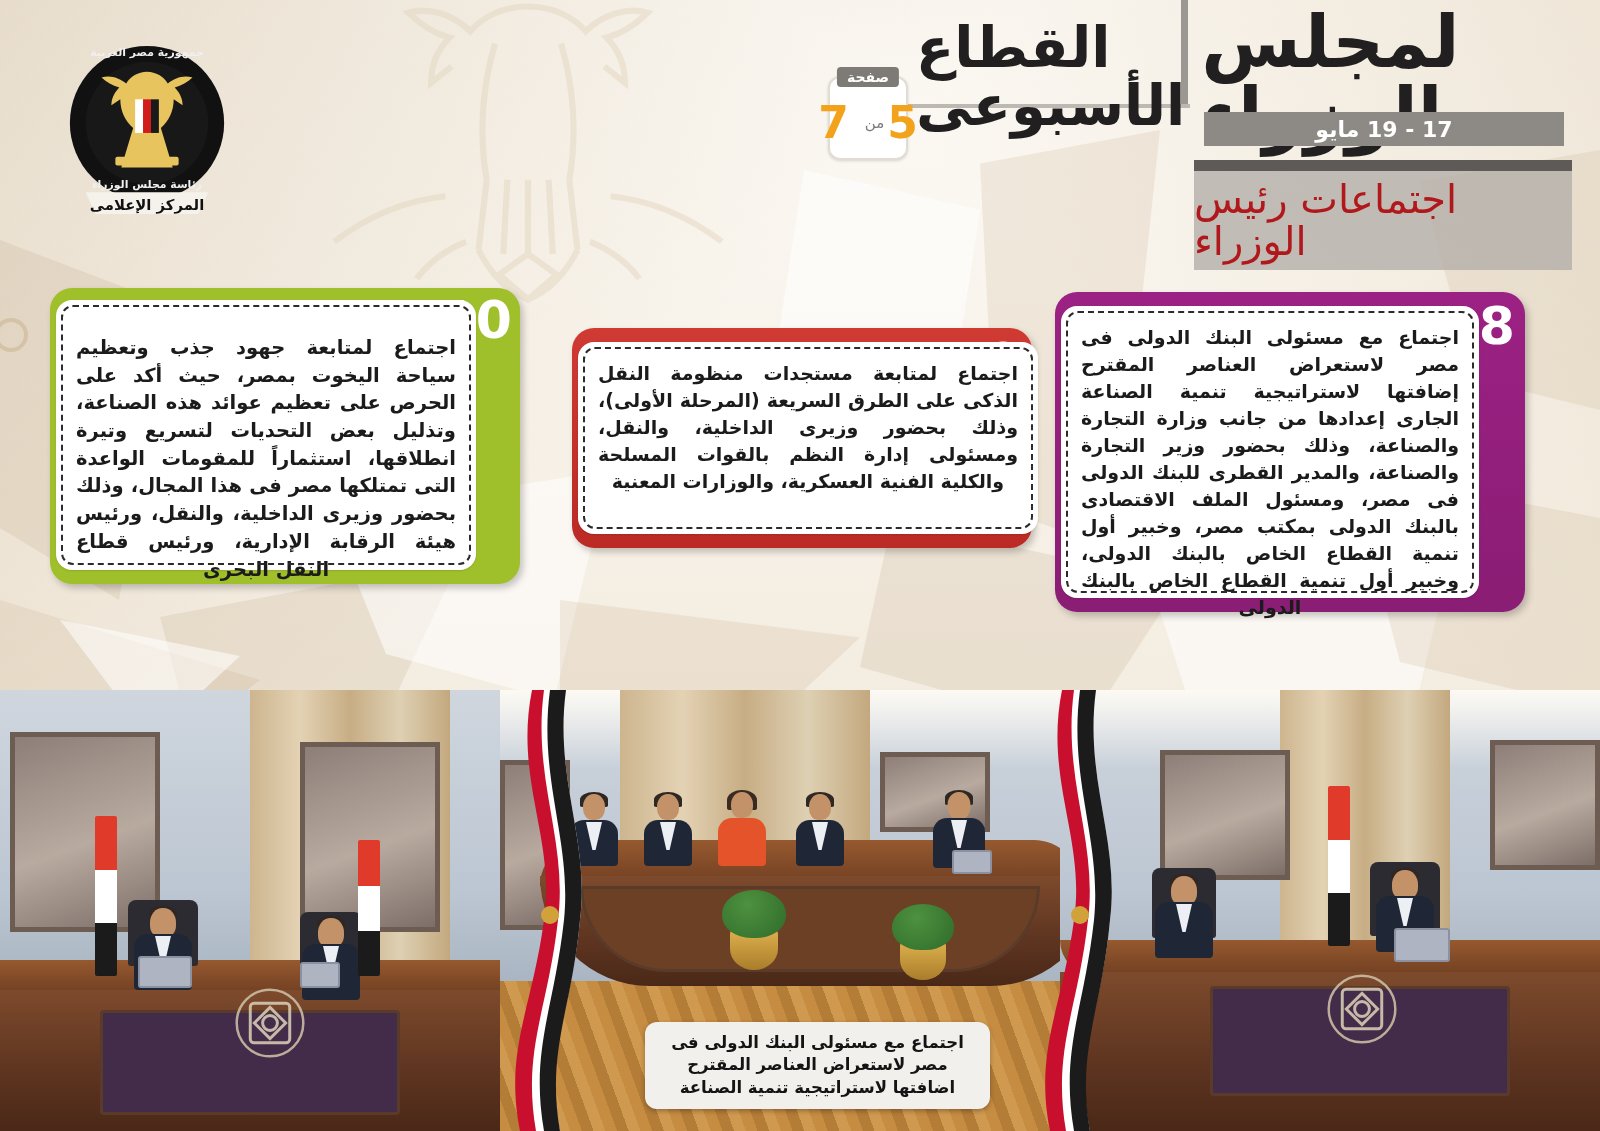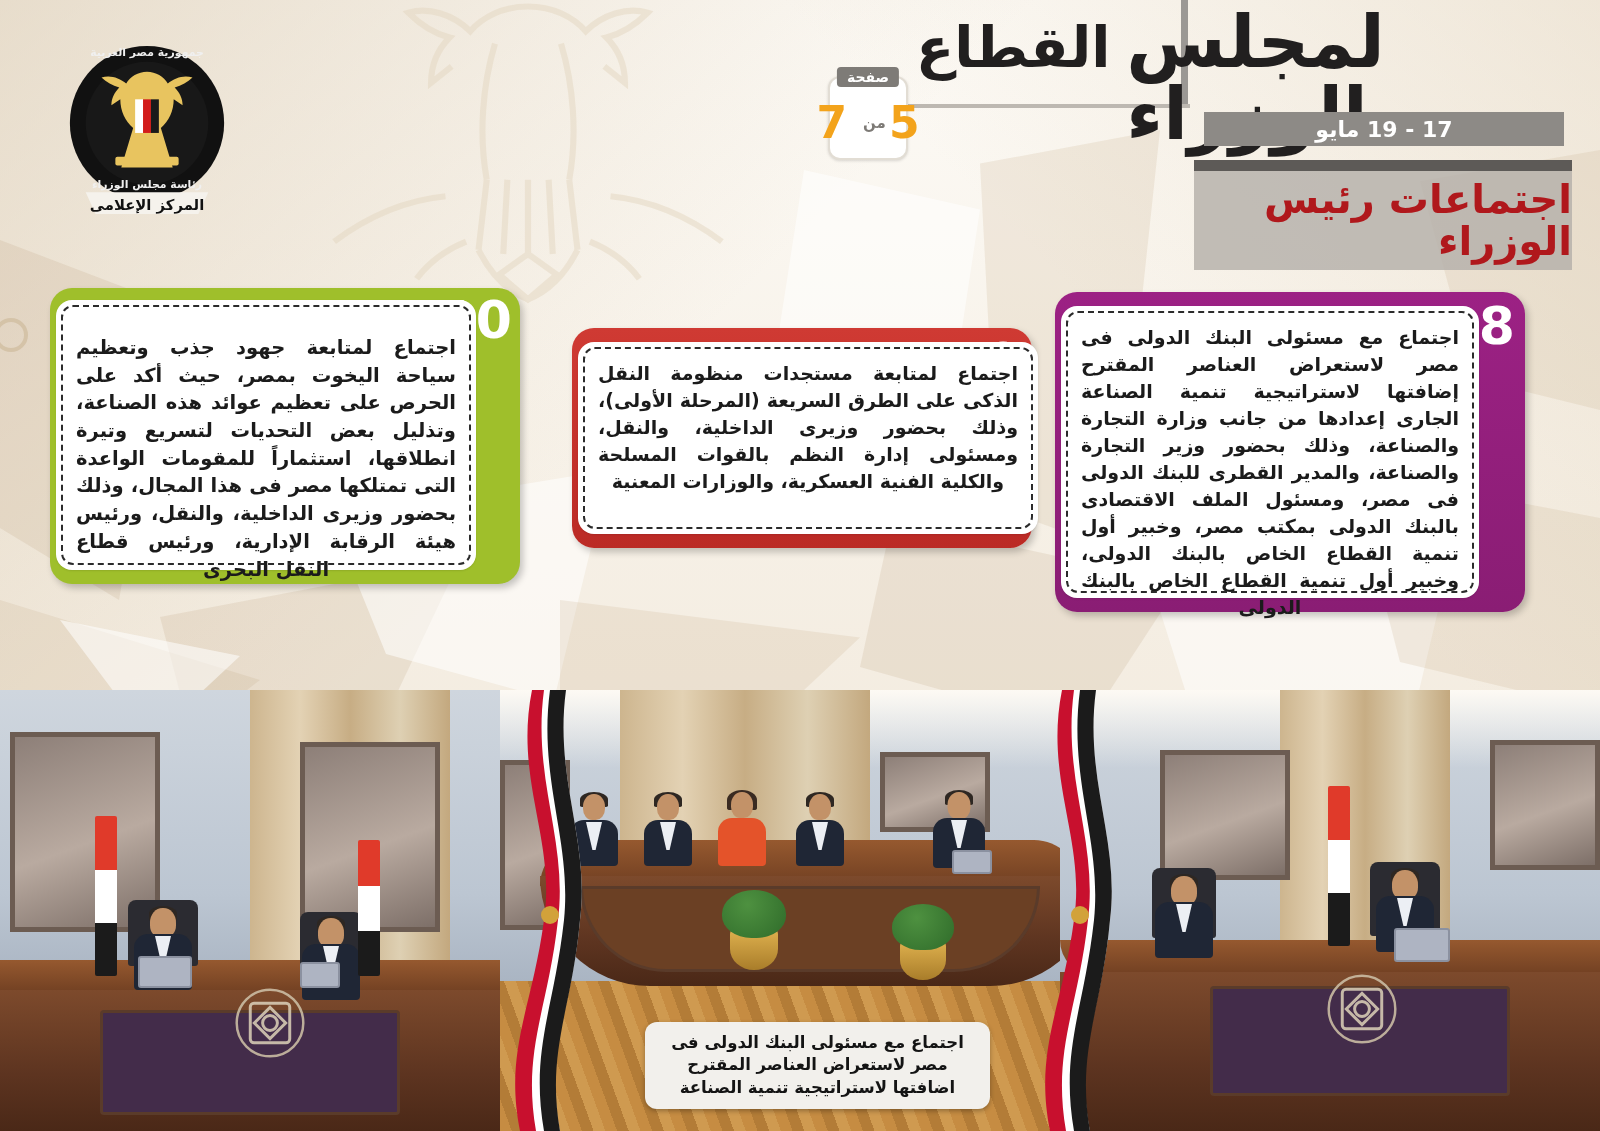--- a/index.html
+++ b/index.html
@@ -40,34 +40,34 @@
   .vbar { position:absolute; top:0px; width:7px; background:#9b9894; }
   .hbar-thin { position:absolute; background:#bdb8b1; height:4px; }
 
   .date-bar { position:absolute; right:36px; top:112px; width:360px; height:34px;
               background:#8d8a86; display:flex; align-items:center; justify-content:center; }
   .date-bar span { color:#ffffff; font-size:22px; font-weight:bold; direction:rtl; }
 
   .section-head { position:absolute; right:28px; top:160px; width:378px; height:110px;
                   background:rgba(181,176,169,0.82); border-top:11px solid #5d5a57;
                   display:flex; align-items:center; justify-content:center; }
-  .section-head span { color:#b0181c; font-size:40px; font-weight:bold; line-height:1.04;
-                       text-align:right; direction:rtl; display:block; }
+  .section-head span { color:#b0181c; font-size:40px; font-weight:normal; line-height:1.04;
+                       text-align:left; direction:rtl; display:block; }
 
   
   .page-badge { position:absolute; left:828px; top:76px; width:80px; height:84px;
                 background:#ffffff; border:2px solid #e2ddd4; border-radius:12px;
                 box-shadow:0 1px 3px rgba(0,0,0,.14); }
   .page-badge .lbl { position:absolute; left:50%; transform:translateX(-50%); top:-11px;
                      background:#7e7b77; color:#fff; font-size:14px; font-weight:bold;
                      padding:2px 10px; border-radius:4px; white-space:nowrap; }
   .page-badge .nums { position:absolute; inset:0; display:flex; align-items:center;
                       justify-content:center; gap:3px; direction:ltr; padding-top:10px; }
   .page-badge .n { font-size:44px; font-weight:bold; color:#f3a31b; line-height:1; }
-  .page-badge .of { font-size:15px; font-weight:bold; color:#7d7a76;margin-left:13px; }
+  .page-badge .of { font-size:15px; font-weight:normal; color:#7d7a76;margin-left:13px; }
 
   
   .card { position:absolute; border-radius:22px; box-shadow:3px 4px 7px rgba(0,0,0,.22); }
   .card .num { position:absolute; top:6px; font-size:52px; font-weight:bold; color:#ffffff;
                line-height:1; direction:ltr; }
   .card .inner { position:absolute; background:#ffffff; border-radius:16px;
                  box-shadow:0 1px 2px rgba(0,0,0,.10); }
   .card .inner::after { content:""; position:absolute; inset:5px; border:2px dashed #2b2b2b;
                         border-radius:12px; pointer-events:none; }
   .card .txt { position:absolute; inset:18px 20px; direction:rtl; text-align:justify;
@@ -203,20 +203,21 @@
   </svg>
 
   <div class="vbar" style="right:412px; height:104px;"></div>
   <div class="hbar-thin" style="right:410px; top:104px; width:360px;"></div>
 
   <div class="title-wrap">
     <div class="headline">
       <span class="hl-big">لمجلس الوزراء</span>
       <span class="hl-col">
         <span class="hl-small">القطاع</span>
+        <span class="hl-small">الأسبوعى</span>
       </span>
     </div>
   </div>
 
   <div class="date-bar">
     <span>17 - 19 مايو</span>
   </div>
 
   <div class="section-head">
     <span>اجتماعات رئيس الوزراء</span>

